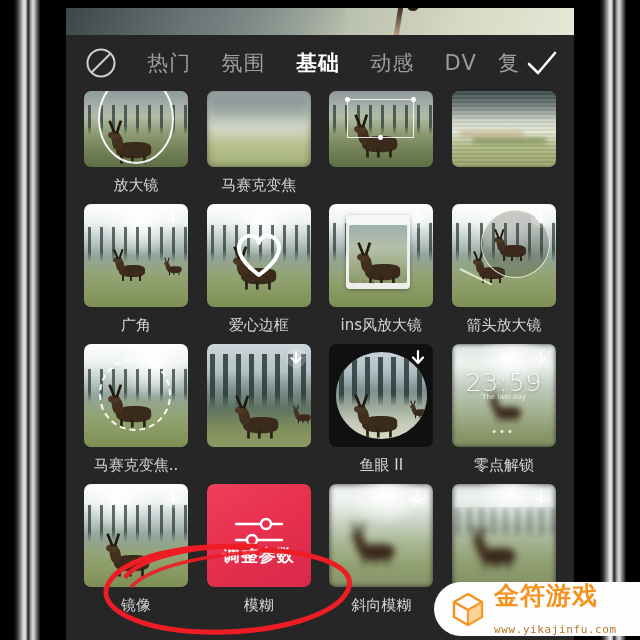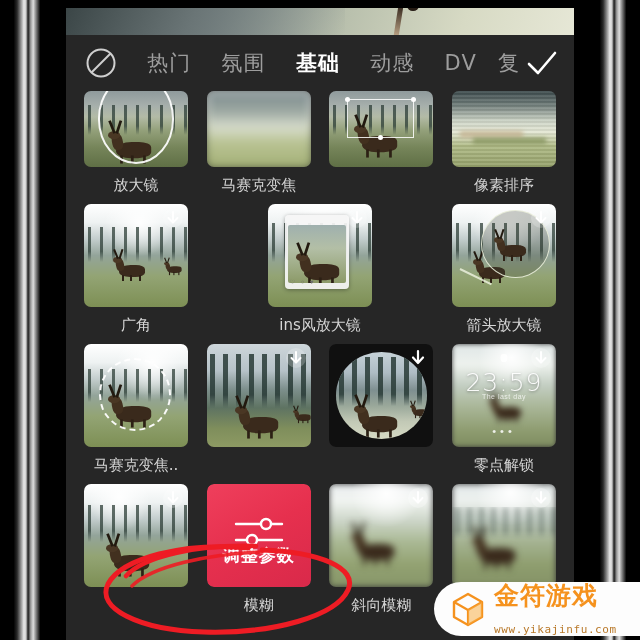--- a/index.html
+++ b/index.html
@@ -375,21 +375,20 @@
           </div>
         </div>
 
         <div class="cell">
           <div class="thumb">
             <div class="sc" style="background:linear-gradient(to bottom,#3c4a4c 0%,#6e7b78 18%,#cfd6c8 40%,#e4e7d4 54%,#b0bb86 72%,#94a06a 100%);"></div>
             <div class="sc" style="background:repeating-linear-gradient(to bottom, rgba(255,255,255,.08) 0 2px, rgba(0,0,0,.06) 2px 4px);"></div>
             <div style="position:absolute; left:8%; top:52%; width:60%; height:10%; background:#c7b99a; filter:blur(2px);"></div>
             <div style="position:absolute; left:20%; top:62%; width:70%; height:8%; background:#8d9a66; filter:blur(2px);"></div>
           </div>
-          <div class="cap">像素排序</div>
         </div>
       </div>
 
       <div class="row">
 
         <div class="cell">
           <div class="thumb">
             <div class="sc sc-valley"></div>
             <div class="haze"></div>
             <div class="trees" style="top:22%; height:34%;"></div>
@@ -417,20 +416,43 @@
               <svg viewBox="0 0 22 22" width="22" height="22" aria-hidden="true">
                 <circle cx="11" cy="11" r="10" fill="rgba(255,255,255,.22)"></circle>
                 <line x1="11" y1="5" x2="11" y2="15" stroke="#fff" stroke-width="2" stroke-linecap="round"></line>
                 <polyline points="6.5,11 11,15.6 15.5,11" fill="none" stroke="#fff" stroke-width="2" stroke-linecap="round" stroke-linejoin="round"></polyline>
               </svg>
             </span>
           </div>
           <div class="cap">广角</div>
         </div>
 
+        <div class="cell">
+          <div class="thumb">
+            <div class="sc sc-valley"></div>
+            <div class="haze"></div>
+            <div class="trees" style="top:20%; height:36%;"></div>
+            <div class="deer big" style="left:32%; bottom:22%;">
+              <div class="body"></div>
+                <div class="neck"></div>
+                <div class="head"></div>
+              <div class="horn1"></div>
+                <div class="horn2"></div>
+              <div class="leg1"></div>
+                <div class="leg2"></div>
+                <div class="leg3"></div>
+            </div>
+            <span class="heart-outline">
+              <svg viewBox="0 0 56 52" width="56" height="52" aria-hidden="true">
+                <path d="M28 48 C6 32 4 18 13 11 C20 5.5 27 10 28 16 C29 10 36 5.5 43 11 C52 18 50 32 28 48 Z" fill="none" stroke="#ffffff" stroke-width="4" stroke-linejoin="round"></path>
+              </svg>
+            </span>
+          </div>
+          <div class="cap">爱心边框</div>
+        </div>
 
         <div class="cell">
           <div class="thumb">
             <div class="sc sc-valley"></div>
             <div class="haze"></div>
             <div class="trees" style="top:18%; height:38%;"></div>
             <div class="ins-card">
               <div class="ins-photo">
                 <div class="sc" style="background:linear-gradient(to bottom,#9fb0ae 0%,#b3bfa6 40%,#8c9a68 100%);"></div>
                 <div class="deer big" style="left:26%; bottom:6%;">
@@ -580,20 +602,21 @@
                   <div class="leg3"></div>
               </div>
             </div>
             <span class="dl">
               <svg viewBox="0 0 22 22" width="22" height="22" aria-hidden="true">
                 <line x1="11" y1="4" x2="11" y2="15" stroke="#fff" stroke-width="2.2" stroke-linecap="round"></line>
                 <polyline points="6,10.5 11,16 16,10.5" fill="none" stroke="#fff" stroke-width="2.2" stroke-linecap="round" stroke-linejoin="round"></polyline>
               </svg>
             </span>
           </div>
+          <div class="cap">鱼眼 II</div>
         </div>
 
         <div class="cell">
           <div class="thumb">
             <div class="sc" style="background:linear-gradient(to bottom,#dfe6e6 0%,#eef2ee 20%,#c3cec2 40%,#a8b596 62%,#8e9c70 84%,#7e8c60 100%); filter:blur(2.4px);"></div>
             <div class="haze" style="left:24%; top:-12%; width:66%; height:56%;"></div>
             <div class="deer blurred" style="left:36%; bottom:24%;">
               <div class="body"></div>
                 <div class="neck"></div>
                 <div class="head"></div>
@@ -639,20 +662,21 @@
                 <div class="leg3"></div>
             </div>
             <span class="dl">
               <svg viewBox="0 0 22 22" width="22" height="22" aria-hidden="true">
                 <circle cx="11" cy="11" r="10" fill="rgba(255,255,255,.25)"></circle>
                 <line x1="11" y1="5" x2="11" y2="15" stroke="#fff" stroke-width="2" stroke-linecap="round"></line>
                 <polyline points="6.5,11 11,15.6 15.5,11" fill="none" stroke="#fff" stroke-width="2" stroke-linecap="round" stroke-linejoin="round"></polyline>
               </svg>
             </span>
           </div>
+          <div class="cap">镜像</div>
         </div>
 
         <div class="cell">
           <div class="thumb">
             <div class="card-red"></div>
             <span class="sliders">
               <svg viewBox="0 0 52 34" width="52" height="34" aria-hidden="true">
                 <line x1="3" y1="9" x2="49" y2="9" stroke="#fff" stroke-width="2.4" stroke-linecap="round"></line>
                 <circle cx="33" cy="9" r="5" fill="#e6304e" stroke="#fff" stroke-width="2.4"></circle>
                 <line x1="3" y1="25" x2="49" y2="25" stroke="#fff" stroke-width="2.4" stroke-linecap="round"></line>

